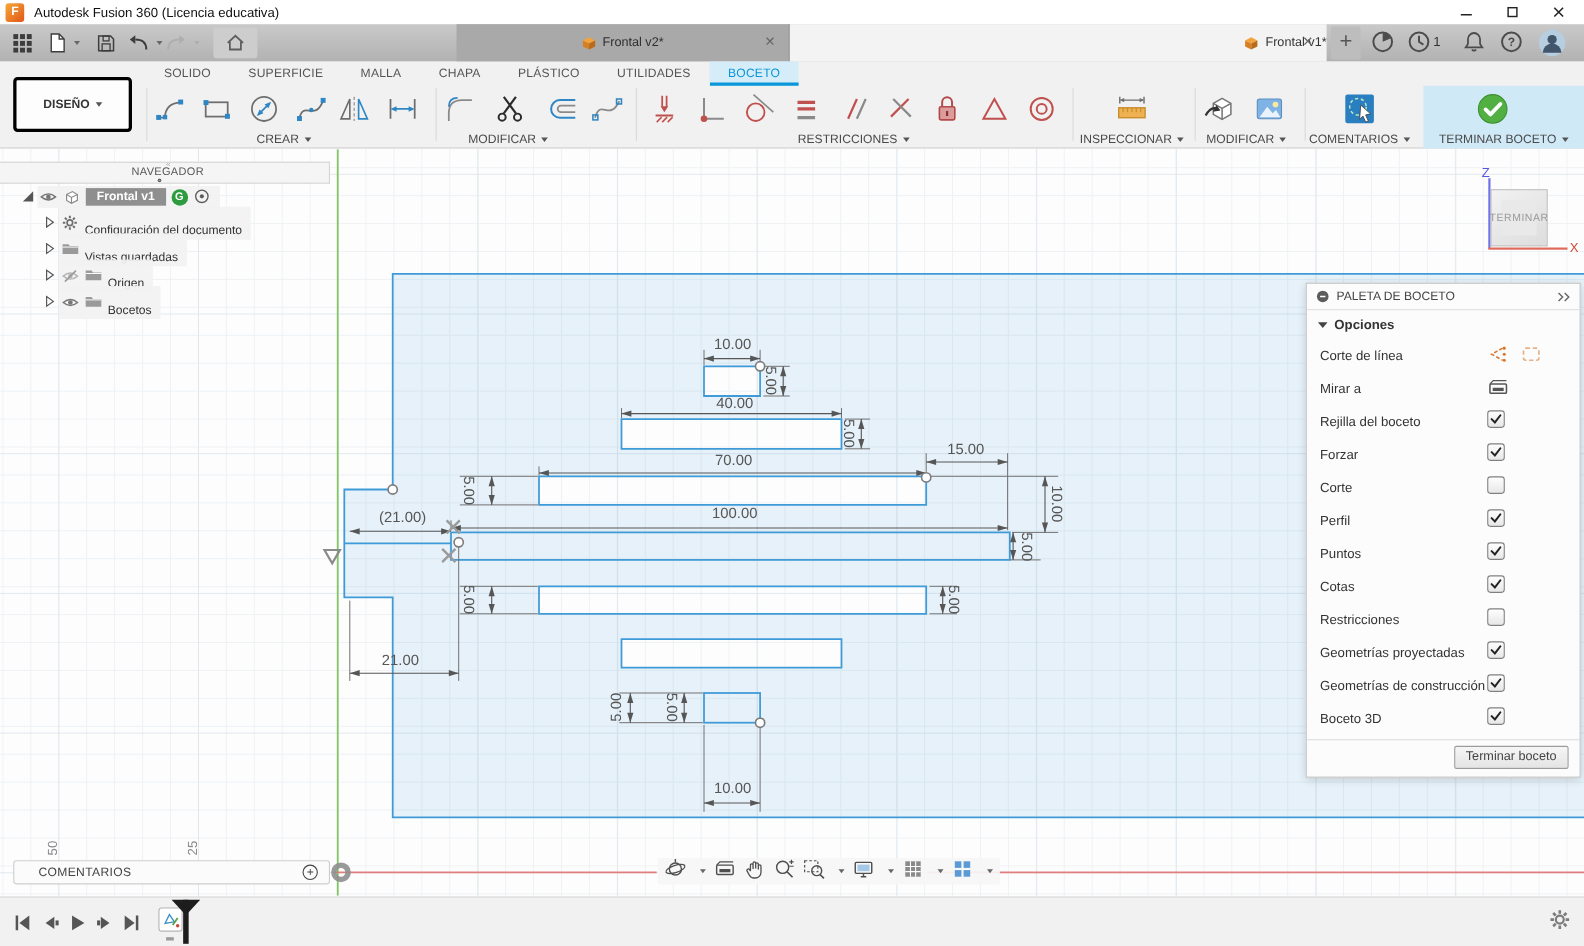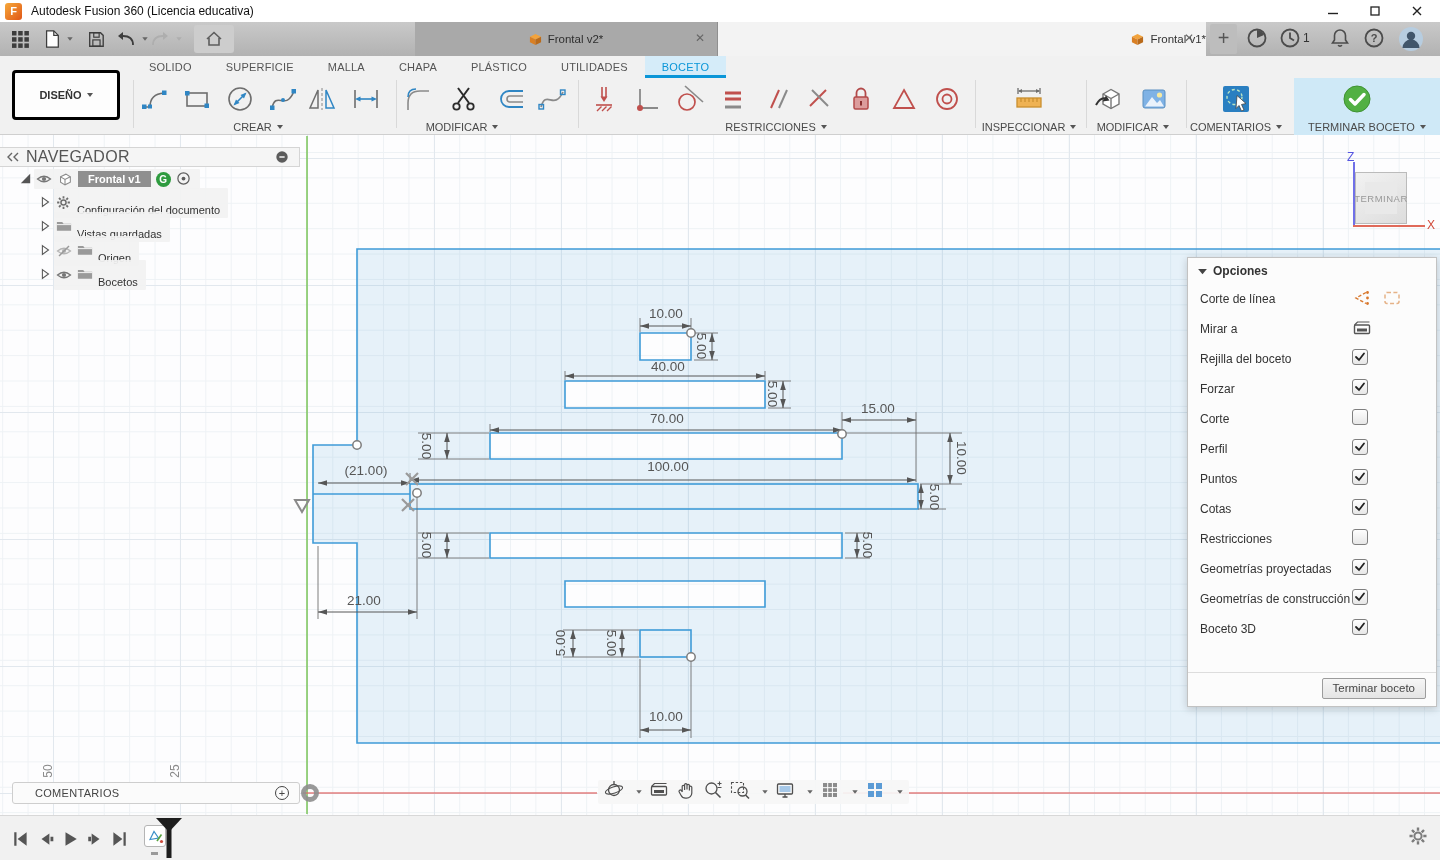--- a/index.html
+++ b/index.html
@@ -44,21 +44,21 @@
       linear-gradient(#e2e8ee 1px, transparent 1px), linear-gradient(90deg,#e2e8ee 1px, transparent 1px),
       linear-gradient(#eef2f5 1px, transparent 1px), linear-gradient(90deg,#eef2f5 1px, transparent 1px);
     background-size:127px 127px,127px 127px,25.4px 25.4px,25.4px 25.4px;
     background-position:53px -104px,53px -104px,2.2px -8.4px,2.2px -8.4px; }
   #sketch-svg { position:absolute; top:0; left:0; z-index:3; pointer-events:none; }
   #sketch-svg .hit { pointer-events:auto; }
   .ruler-label { position:absolute; z-index:2; font-size:12px; color:#8a8a8a; transform:rotate(-90deg); }
 
   
   #navigator { position:absolute; left:0; top:147px; width:300px; z-index:5; }
-  #nav-header { height:20px; background:#f5f5f5; border:1px solid #d5d5d5; border-left:none; display:flex; align-items:center; font-size:16px; color:#555; }
+  #nav-header { height:20px; background:#f5f5f5; border:1px solid #d5d5d5; border-left:none; display:flex; align-items:center; font-size:10px; color:#555;flex-direction:column; }
   #nav-header .ttl { margin-left:6px; letter-spacing:.3px; }
   .nav-row { height:24px; display:flex; align-items:center; }
   .nav-chip { display:flex; align-items:center; background:rgba(242,242,242,.92); padding:2px 8px 2px 2px; gap:5px; border-radius:1px; }
   .nav-label { font-size:11px; color:#333; white-space:nowrap;margin-top:14px; }
   #root-label { background:#8f8f8f; color:#fff; font-size:11px; font-weight:bold; padding:2px 10px; }
   .g-badge { width:15px; height:15px; border-radius:50%; background:#2e9b3f; color:#fff; font-size:10px; font-weight:bold; text-align:center; line-height:15px; }
   .tree-ic { width:16px; height:16px; display:inline-flex; }
 
   
   #viewcube { position:absolute; left:1335px; top:148px; width:100px; height:92px; z-index:5; }
@@ -642,20 +642,31 @@
   <span class="vc-axis-z"></span>
   <span class="vc-axis-x"></span>
   <div id="vc-face">
       <span>TERMINAR</span>
     </div>
   <span id="vc-z">Z</span>
   <span id="vc-x">X</span>
 </div>
 
 <div id="palette">
+  <div id="pal-header">
+    <svg width="13" height="13" viewBox="0 0 16 16">
+        <circle cx="8" cy="8" r="6.5" fill="#5c5c5c"></circle>
+        <path d="M5 8 H11" stroke="#fff" stroke-width="1.6"></path>
+      </svg>
+    <span>PALETA DE BOCETO</span>
+    <span class="grow"></span>
+    <svg width="13" height="10" viewBox="0 0 14 10">
+        <path d="M2 1 L6 5 L2 9 M8 1 L12 5 L8 9" fill="none" stroke="#666" stroke-width="1.4"></path>
+      </svg>
+  </div>
   <div id="pal-section">
     <svg width="9" height="7" viewBox="0 0 10 8">
         <polygon points="0,1 10,1 5,7" fill="#444"></polygon>
       </svg>
     <span>Opciones</span>
   </div>
   <div id="pal-rows">
       <div class="pal-row">
         <span>Corte de línea</span>
         <span class="pal-ctrl">

